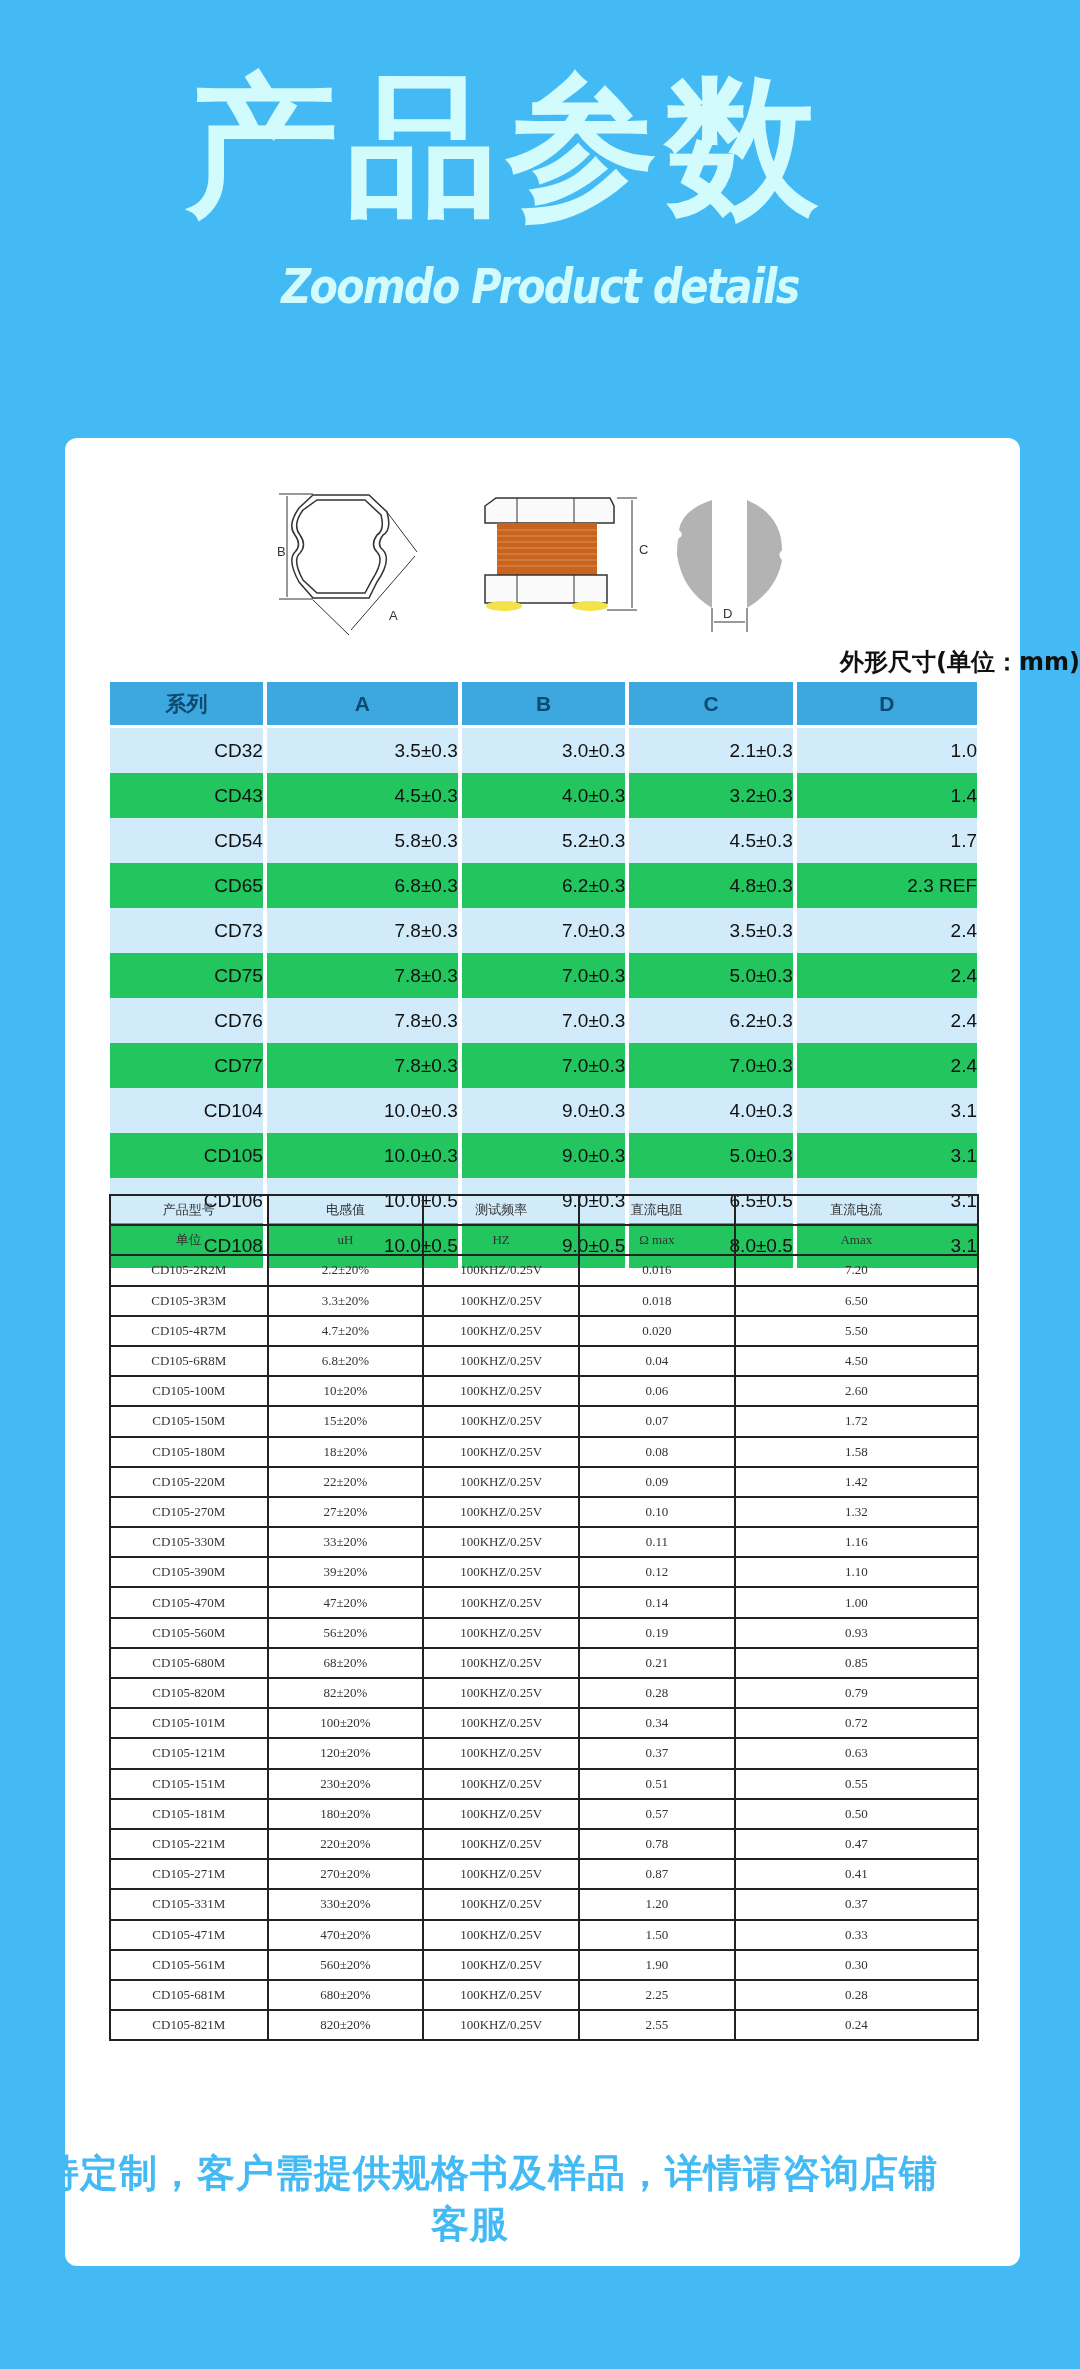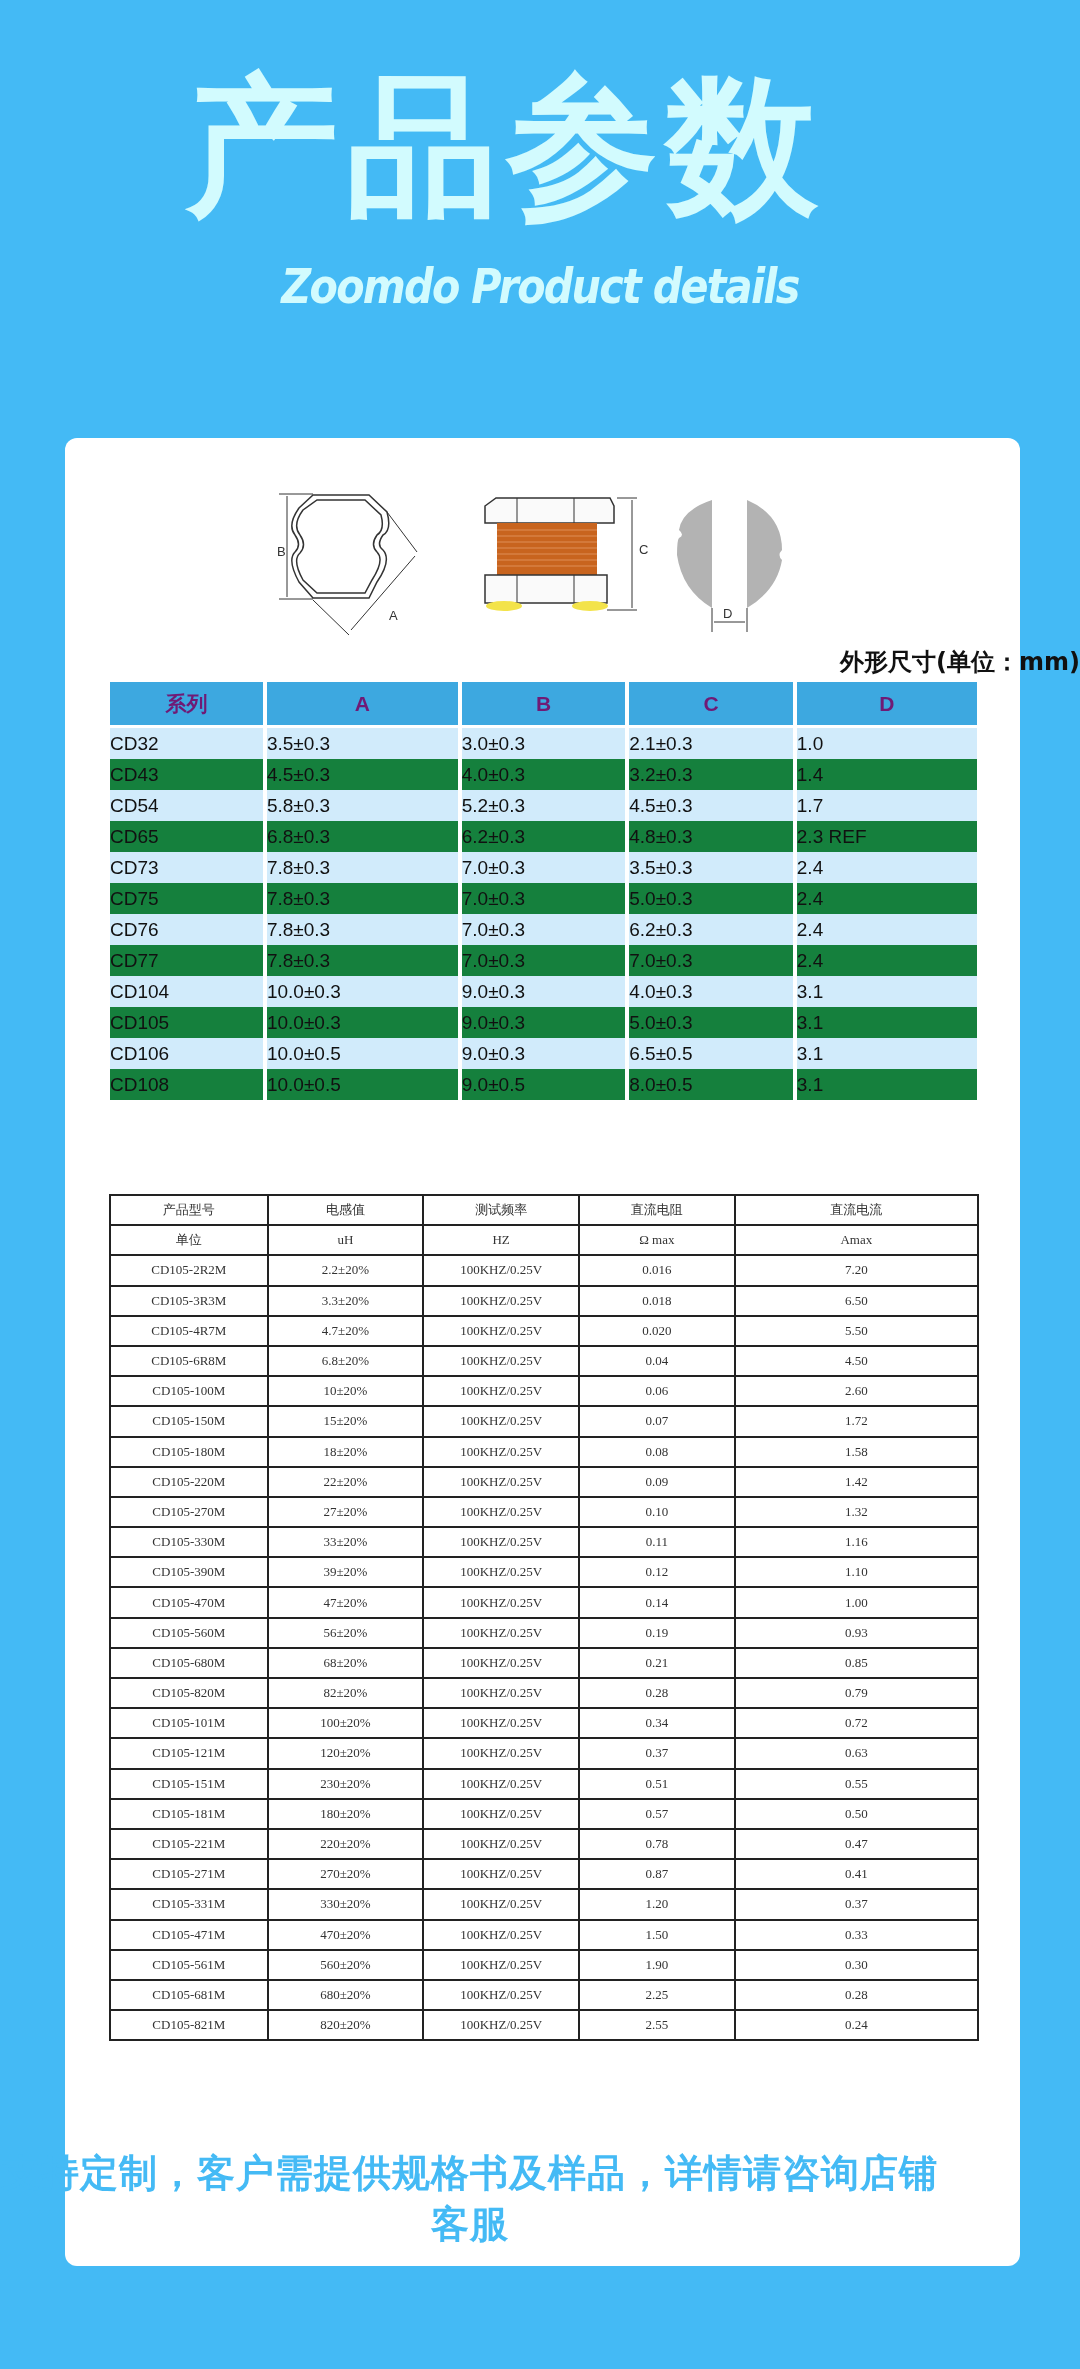--- a/index.html
+++ b/index.html
@@ -4,24 +4,24 @@
 <style>
   * { box-sizing: border-box; margin: 0; padding: 0; }
   html, body { width: 1080px; height: 2369px; background: #44baf5; overflow: hidden; }
   body { position: relative; font-family: "DejaVu Sans", sans-serif; }
   .title { position: absolute; top: 62px; left: 0; width: 1004px; text-align: center; color: #d2fbfe; font-size: 152px; font-weight: bold; letter-spacing: 8px; line-height: 170px; padding-left: 8px; }
   .subtitle { position: absolute; top: 258px; left: 0; width: 1080px; text-align: center; color: #d2fbfe; font-size: 48px; font-weight: bold; font-style: italic; letter-spacing: -2px; transform: scaleX(0.86); }
   .card { position: absolute; left: 65px; top: 438px; width: 955px; height: 1828px; background: #fff; border-radius: 12px; }
   .diagram { position: absolute; left: 277px; top: 490px; width: 540px; height: 150px; }
   .dim-caption { position: absolute; top: 646px; left: 0; width: 1080px; text-align: right; font-size: 24px; font-weight: bold; color: #111; }
   table.dim { position: absolute; left: 106px; top: 682px; width: 875px; border-collapse: separate; border-spacing: 4px 0; font-family: "Liberation Sans", sans-serif; }
-  table.dim th { background: #3da8e0; color: #701a75; height: 46px; font-size: 21px; font-weight: bold; border-bottom: 3px solid #fff; }
-  table.dim td { height: 31px; text-align: left; font-size: 19px; color: #111; border-bottom: 0; }
+  table.dim th { background: #3da8e0; color: #0c4a6e; height: 46px; font-size: 21px; font-weight: bold; border-bottom: 3px solid #fff; }
+  table.dim td { height: 45px; text-align: right; font-size: 19px; color: #111; border-bottom: 0; }
   table.dim tr.odd td { background: #d1ebfb; }
-  table.dim tr.even td { background: #15803d; }
+  table.dim tr.even td { background: #22c55e; }
   table.spec { position: absolute; left: 109px; top: 1194px; width: 870px; border-collapse: collapse; font-family: "Liberation Serif", serif; }
   table.spec td { border: 2px solid #222; height: 30.2px; text-align: center; font-size: 13px; color: #333; }
   table.spec col.c1 { width: 158px; } table.spec col.c2 { width: 156px; } table.spec col.c3 { width: 156px; } table.spec col.c4 { width: 156px; } table.spec col.c5 { width: 244px; }
   .footer-note { position: absolute; top: 2148px; left: 0; width: 940px; text-align: center; color: #44baf5; font-size: 38px; font-weight: bold; letter-spacing: 1px; }
 </style>
 </head>
 <body>
 
 <div class="title">产品参数</div>
 <div class="subtitle">Zoomdo Product details</div>

